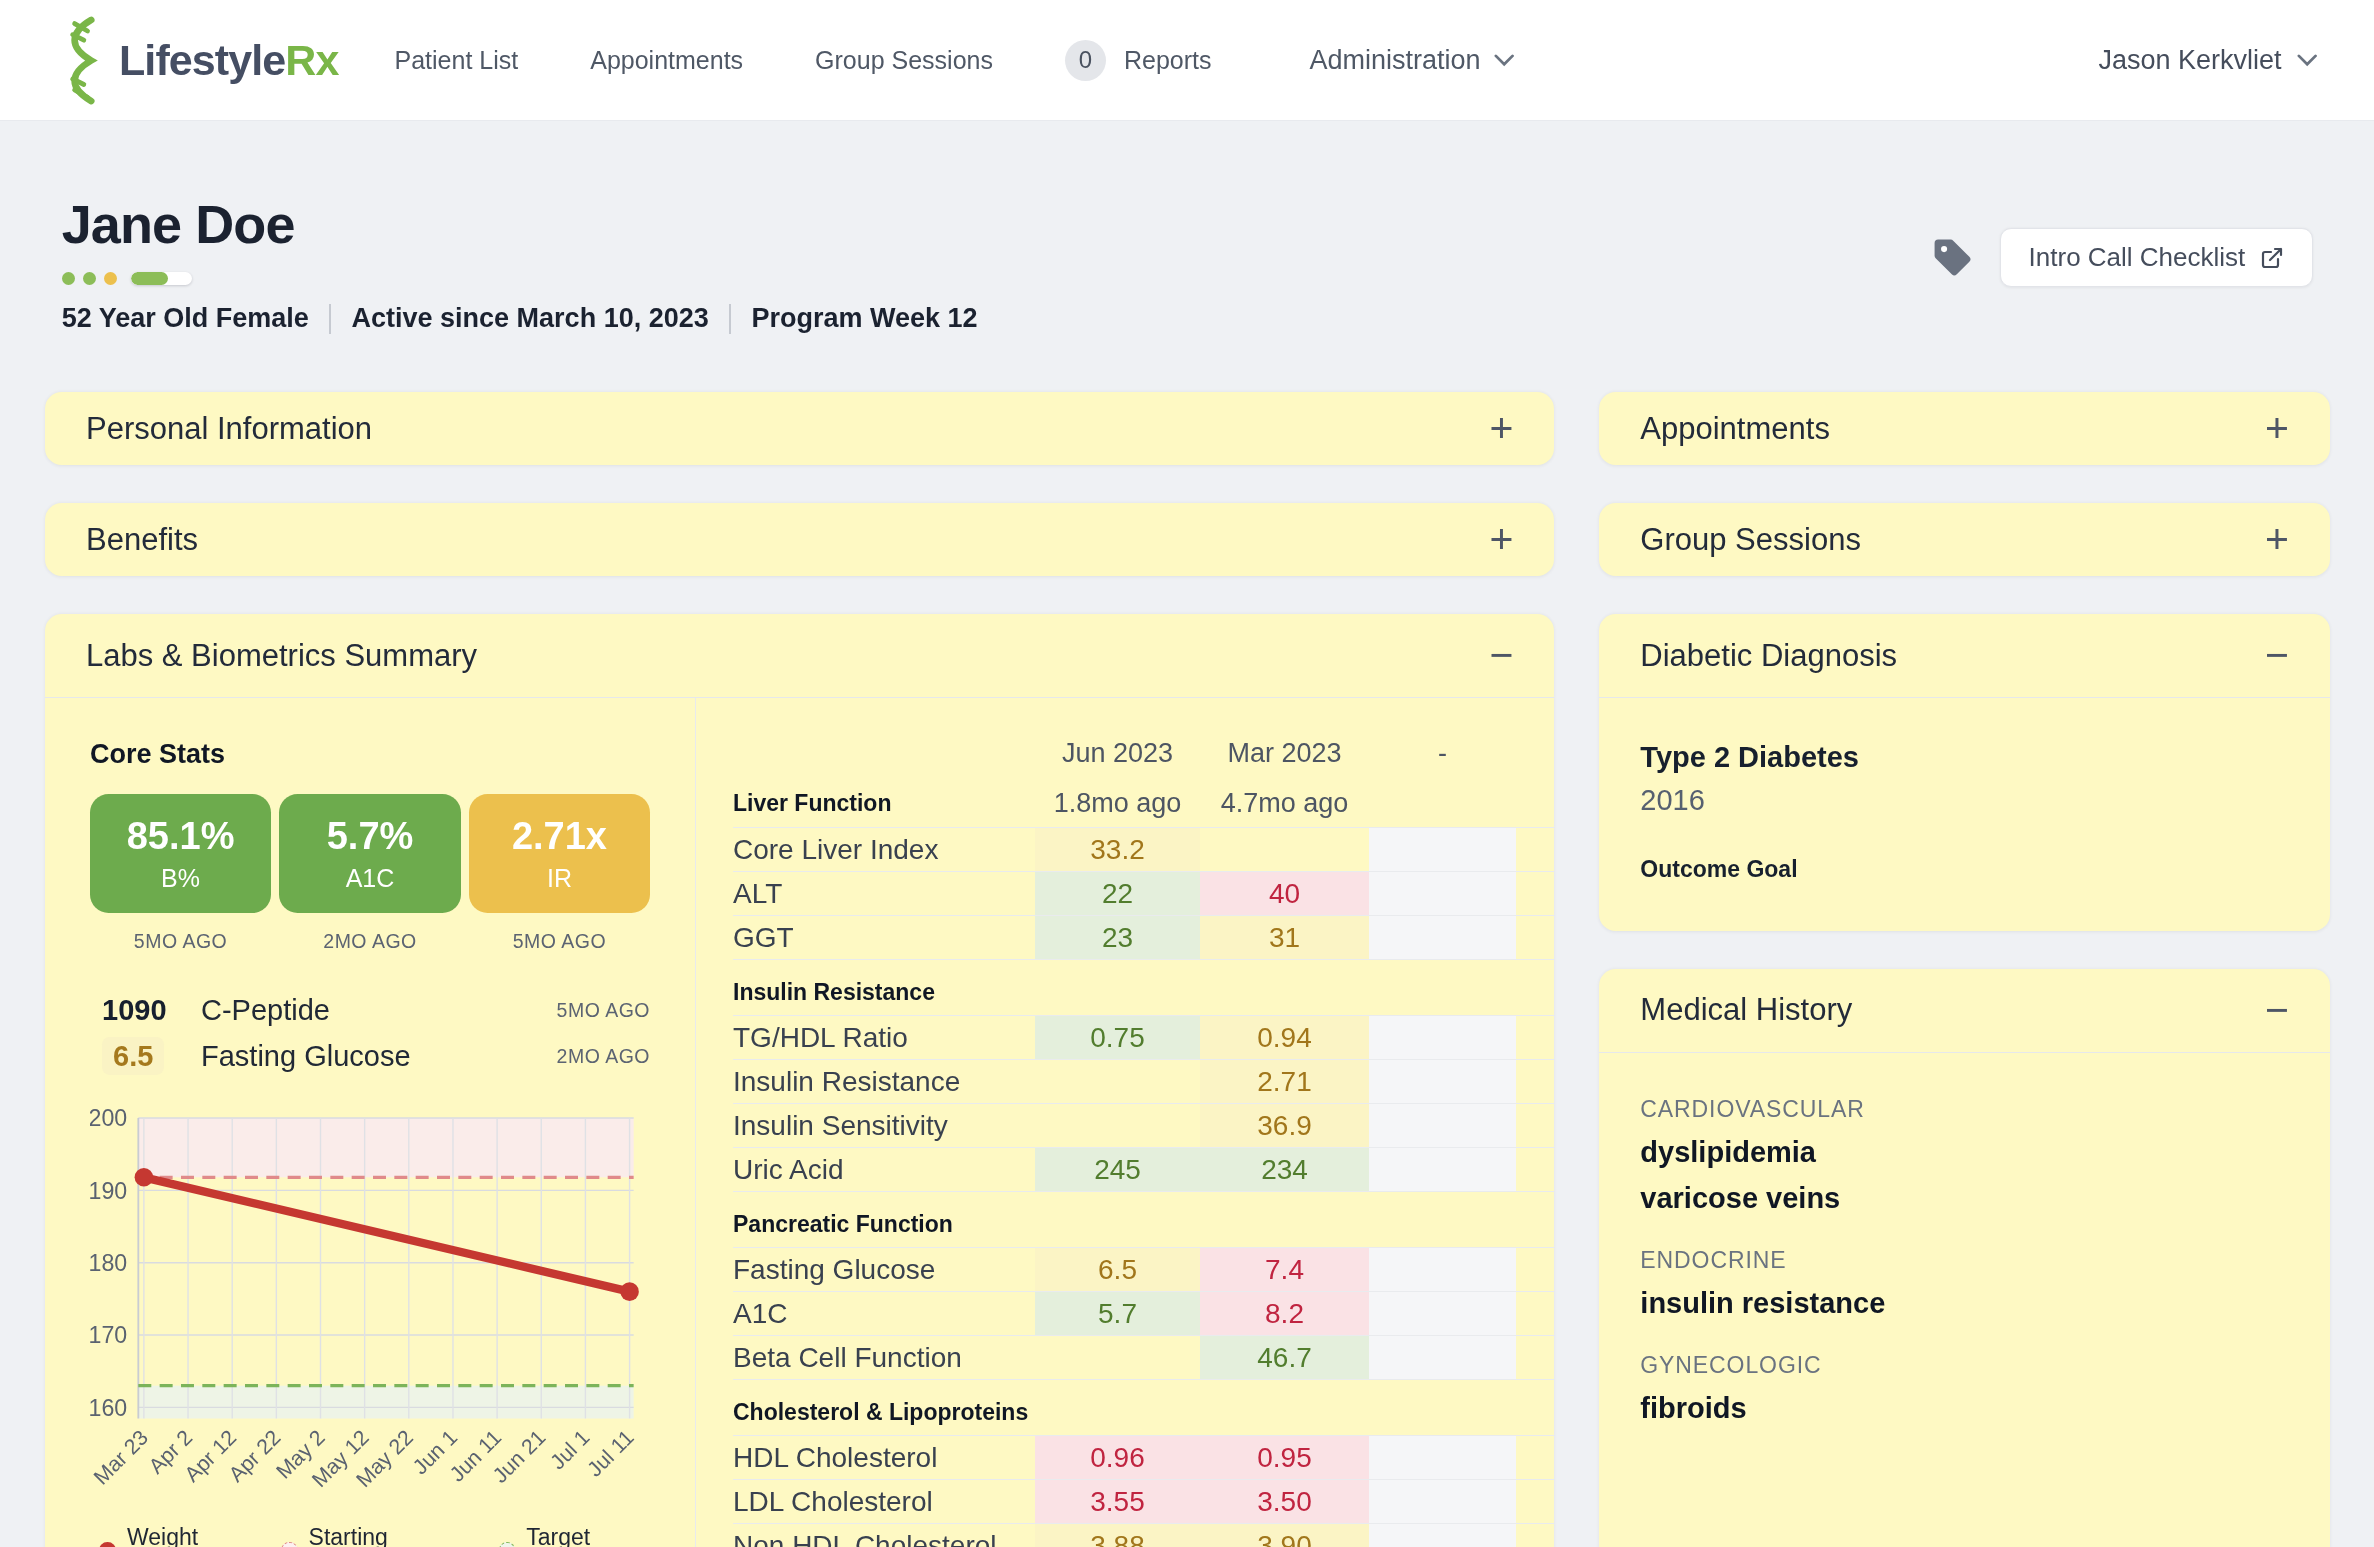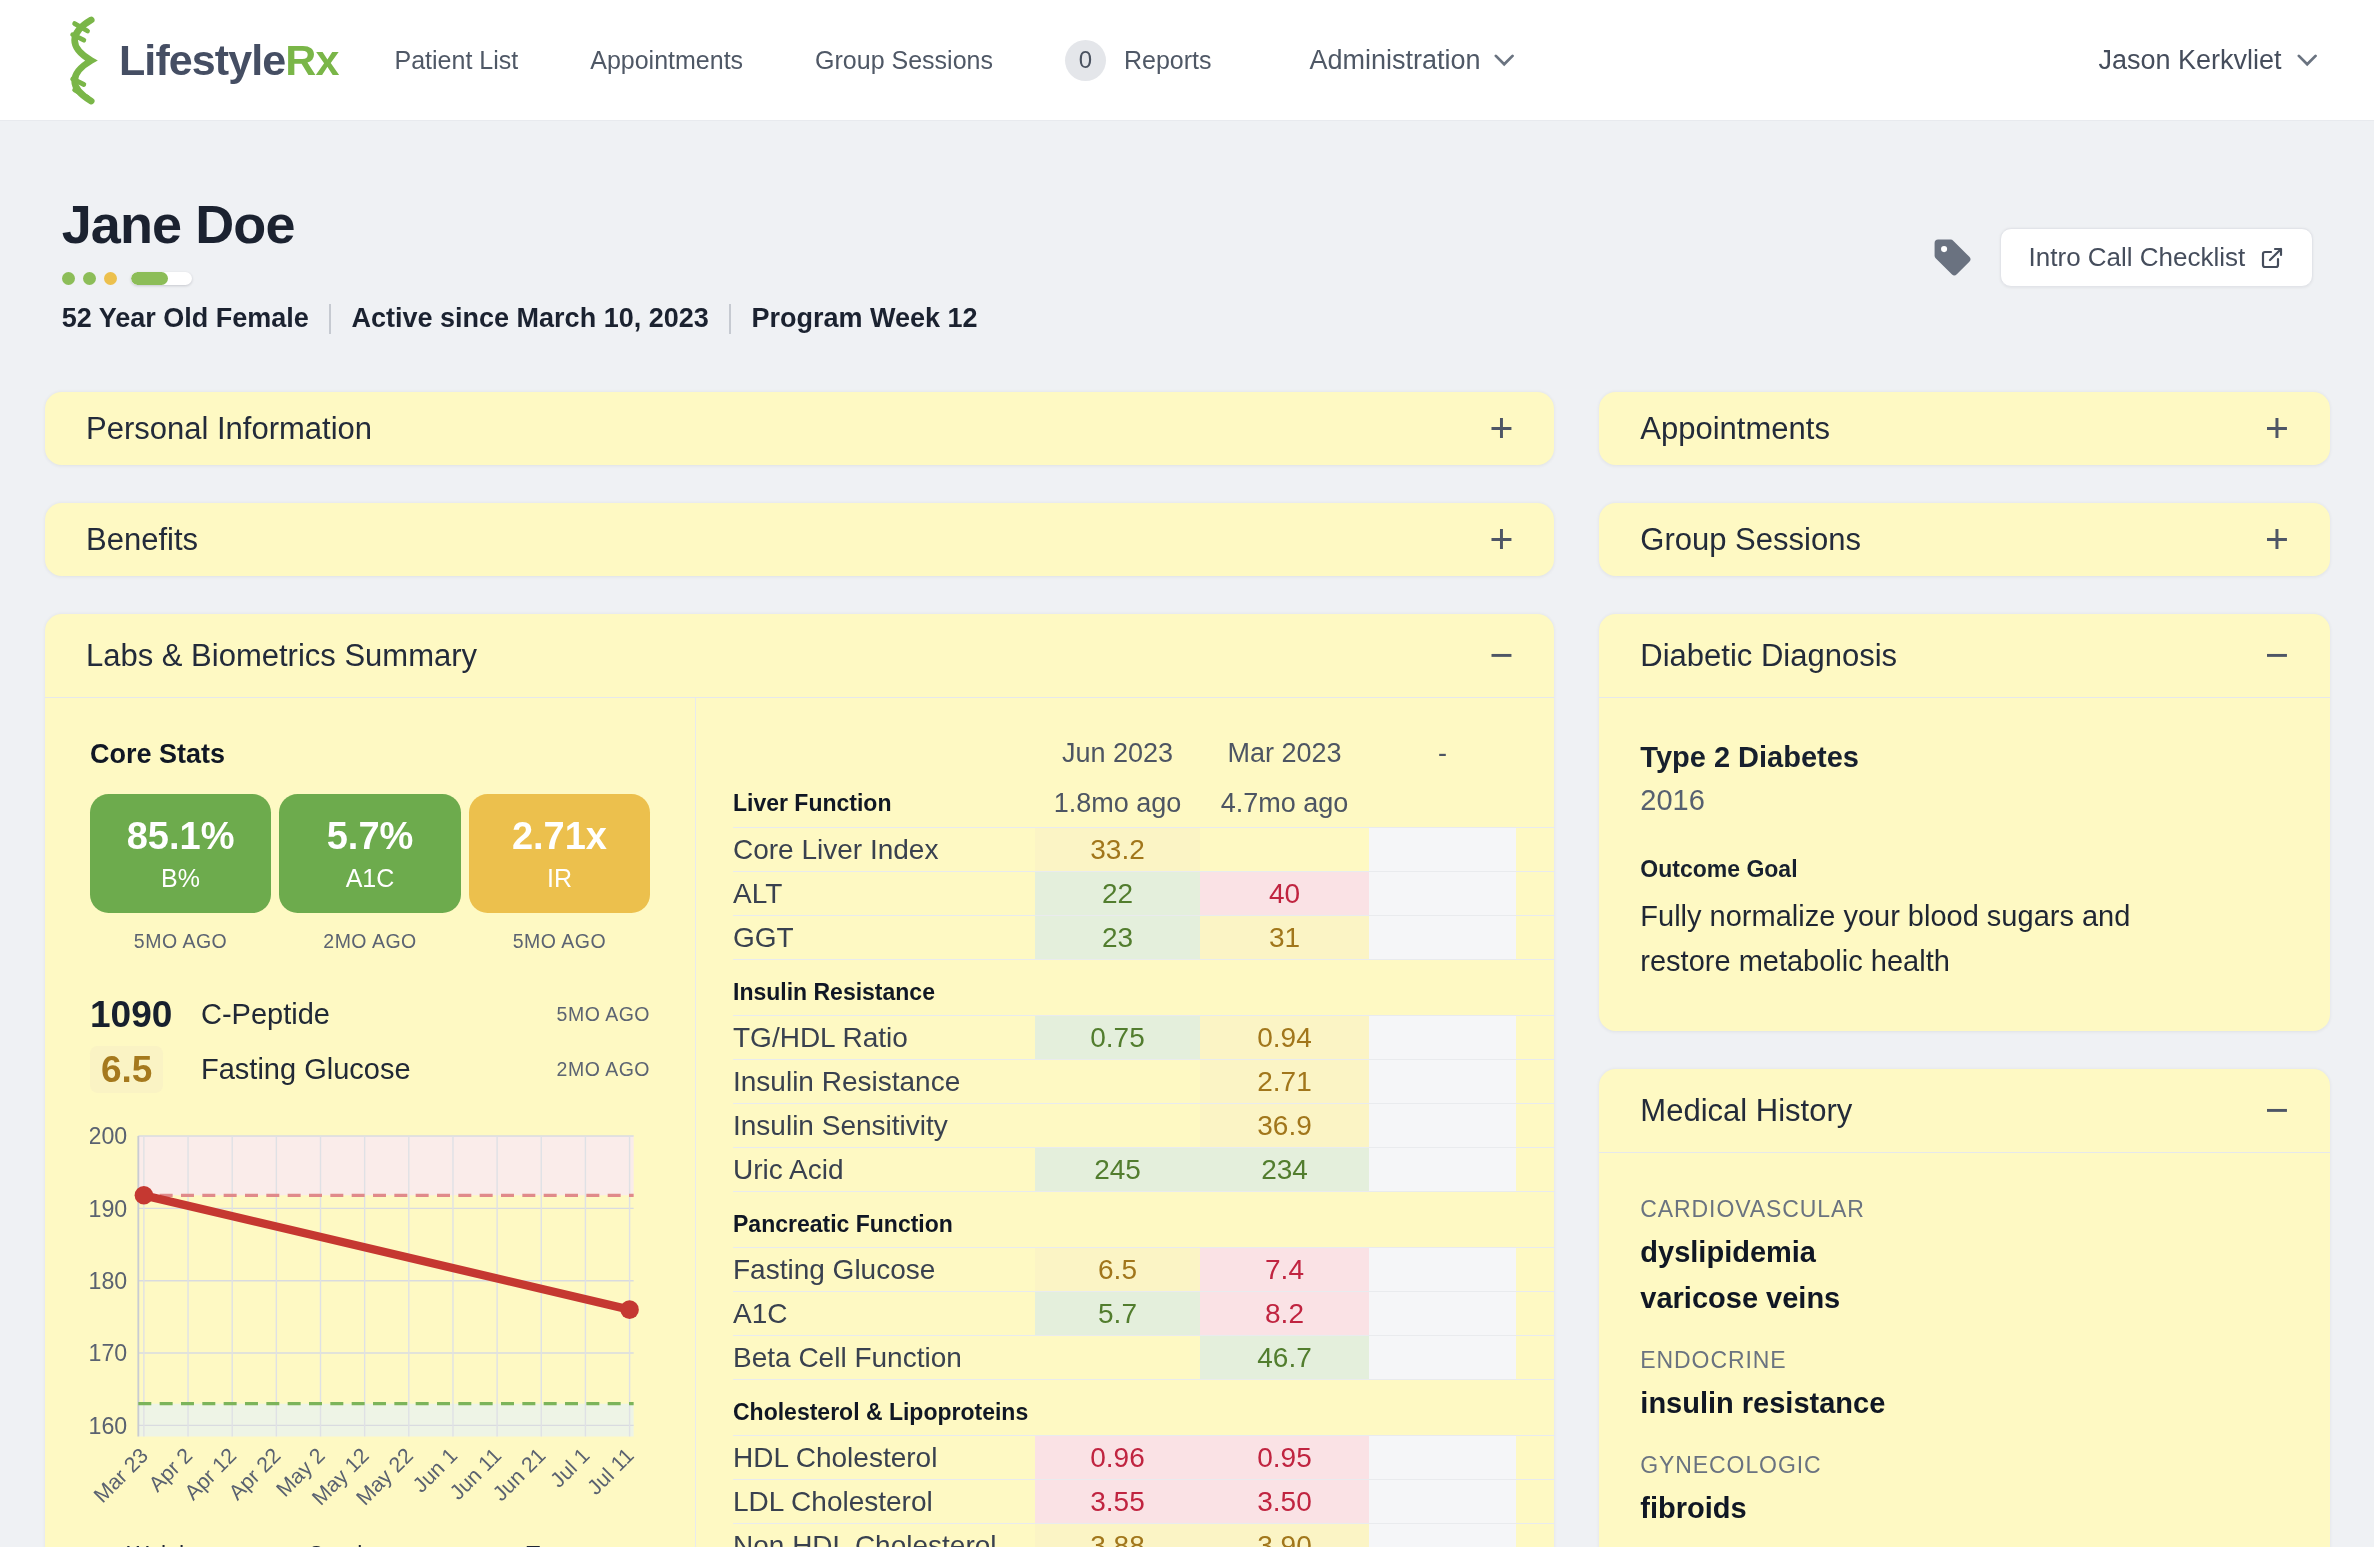--- a/index.html
+++ b/index.html
@@ -49,21 +49,21 @@
   .tiles { display:flex; gap:8.3px; margin-top:24px; }
   .tile { width:182px; height:119px; border-radius:18.6px; display:flex; flex-direction:column; align-items:center; justify-content:center; color:#fff; }
   .tile.green { background:#6dab4d; }
   .tile.yellow { background:#ecc04d; }
   .tile-val { font-size:38px; font-weight:700; }
   .tile-lab { font-size:25px; margin-top:5.6px; }
   .tile-agos { display:flex; gap:8.3px; margin-top:16.7px; }
   .tile-ago { width:182px; text-align:center; font-size:19.5px; letter-spacing:0.5px; color:#5c6472; font-weight:500; }
   .extra-rows { margin-top:41px; display:flex; flex-direction:column; gap:13px; }
   .extra-row { display:flex; align-items:center; }
-  .ex-val { min-width:67px; font-size:37px; font-weight:700; color:#17202e; }
+  .ex-val { min-width:67px; font-size:29px; font-weight:700; color:#17202e;margin-left:12px; }
   .ex-val.hl { background:#faf3c4; color:#a5791d; border-radius:7.4px; padding:2.8px 11px; min-width:0; }
   .ex-val-wrap { width:111px; }
   .ex-lab { font-size:29px; color:#212936; }
   .ex-ago { margin-left:auto; font-size:19.5px; letter-spacing:0.5px; color:#5c6472; font-weight:500; }
   .chart-wrap { margin-top:32px; }
   .legend { display:flex; align-items:center; gap:32px; margin-top:5.6px; padding-left:9.3px; }
   .leg-item { display:flex; align-items:center; gap:11px; font-size:23px; color:#1f2633; }
   .leg-dot { width:16.7px; height:16.7px; border-radius:50%; }
   .leg-dot.solid { background:#c53831; }
   .leg-dot.dash-red { border:1.9px dashed #e08a8a; background:#fdf1f0; }
@@ -411,21 +411,20 @@
       <div class="card">
         <div class="card-head tall">
           <span class="card-title">Diabetic Diagnosis</span>
           <span class="toggle-glyph">−</span>
         </div>
         <div class="card-sep"></div>
         <div class="diag-body">
           <div class="diag-cond">Type 2 Diabetes</div>
           <div class="diag-year">2016</div>
           <div class="diag-goal-label">Outcome Goal</div>
-          <div class="diag-goal">Fully normalize your blood sugars and restore metabolic health</div>
         </div>
       </div>
       <div class="card" style="height:594px; overflow:hidden;">
         <div class="card-head tall">
           <span class="card-title">Medical History</span>
           <span class="toggle-glyph">−</span>
         </div>
         <div class="card-sep"></div>
         <div class="mh-body" id="mh-body">
             <div class="mh-cat">

